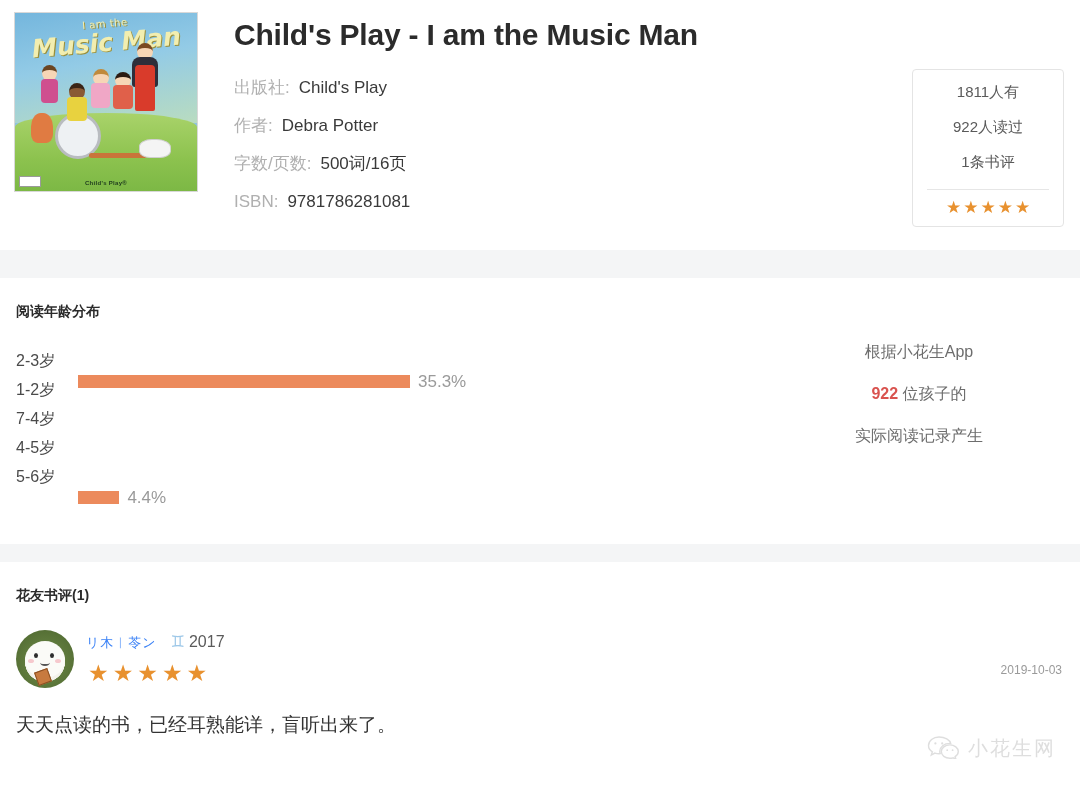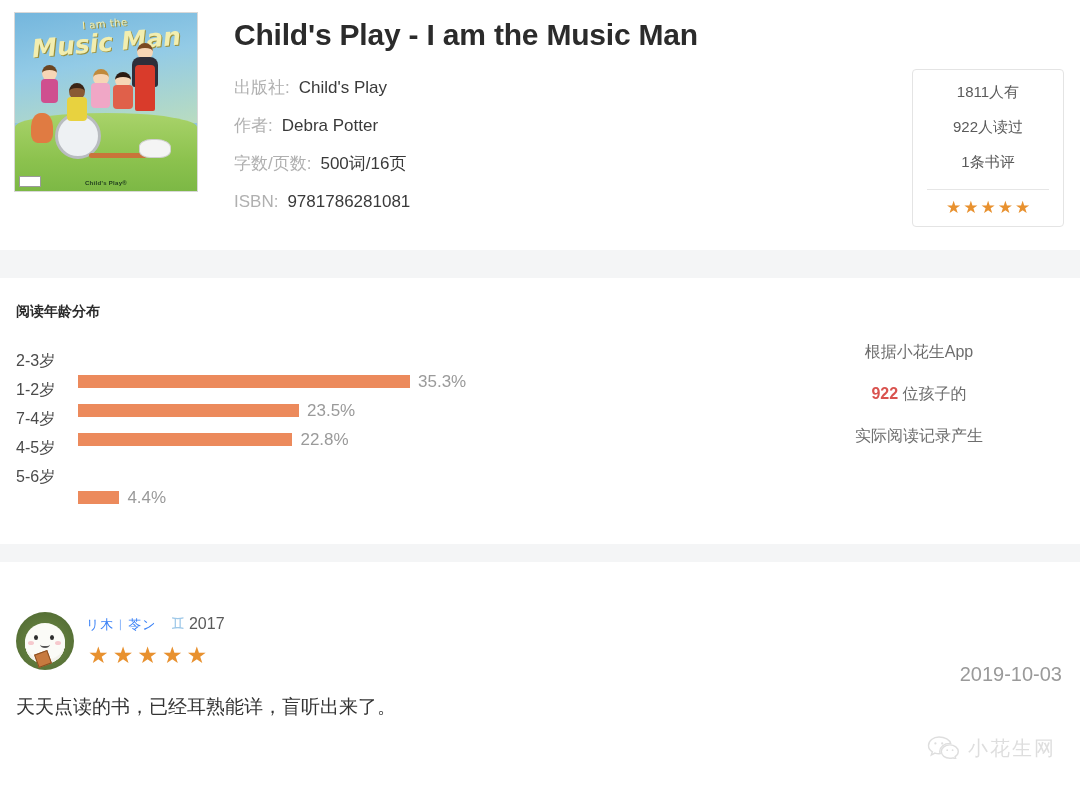--- a/index.html
+++ b/index.html
@@ -296,21 +296,21 @@
     color: #5a5a5a;
     font-size: 16px;
     margin-left: 4px;
   }
   .review-stars { margin-top: 12px; }
   .review-stars .star { font-size: 23px; margin: 0 2px; }
   .review-date {
     position: absolute;
     right: 18px;
     top: 102px;
-    font-size: 20px;
+    font-size: 12px;
     color: #9a9a9a;
     line-height: 1;
   }
   .review-body {
     font-size: 19px;
     color: #333333;
     margin-top: 24px;
     line-height: 1.4;
   }
 
@@ -398,31 +398,23 @@
   <div class="bars">
       <div class="bar-row">
         <div class="bar-label">2-3岁</div>
         <div class="bar-track">
           <div class="bar-fill" style="width: 332px; background: rgb(236, 138, 92);"></div>
           <div class="bar-value">35.3%</div>
         </div>
       </div>
       <div class="bar-row">
         <div class="bar-label">1-2岁</div>
-        <div class="bar-track">
-          <div class="bar-fill" style="width: 221.02px; background: rgb(236, 138, 92);"></div>
-          <div class="bar-value">23.5%</div>
-        </div>
       </div>
       <div class="bar-row">
         <div class="bar-label">7-4岁</div>
-        <div class="bar-track">
-          <div class="bar-fill" style="width: 214.436px; background: rgb(236, 138, 92);"></div>
-          <div class="bar-value">22.8%</div>
-        </div>
       </div>
       <div class="bar-row">
         <div class="bar-label">4-5岁</div>
       </div>
       <div class="bar-row">
         <div class="bar-label">5-6岁</div>
         <div class="bar-track">
           <div class="bar-fill" style="width: 41.3824px; background: rgb(236, 138, 92);"></div>
           <div class="bar-value">4.4%</div>
         </div>
@@ -432,20 +424,21 @@
   <div class="chart-note">
     <div>根据小花生App</div>
     <div><span class="note-num">922</span><span> 位孩子的</span></div>
     <div>实际阅读记录产生</div>
   </div>
 </div>
 
 <div class="band band-2"></div>
 
 <div class="review-section">
+  <h2 class="section-title">花友书评(1)</h2>
 
   <div class="review-head">
     <div class="avatar">
       <div class="av-body"></div>
       <div class="av-eye l"></div>
       <div class="av-eye r"></div>
       <div class="av-cheek l"></div>
       <div class="av-cheek r"></div>
       <div class="av-mouth"></div>
       <div class="av-item"></div>

